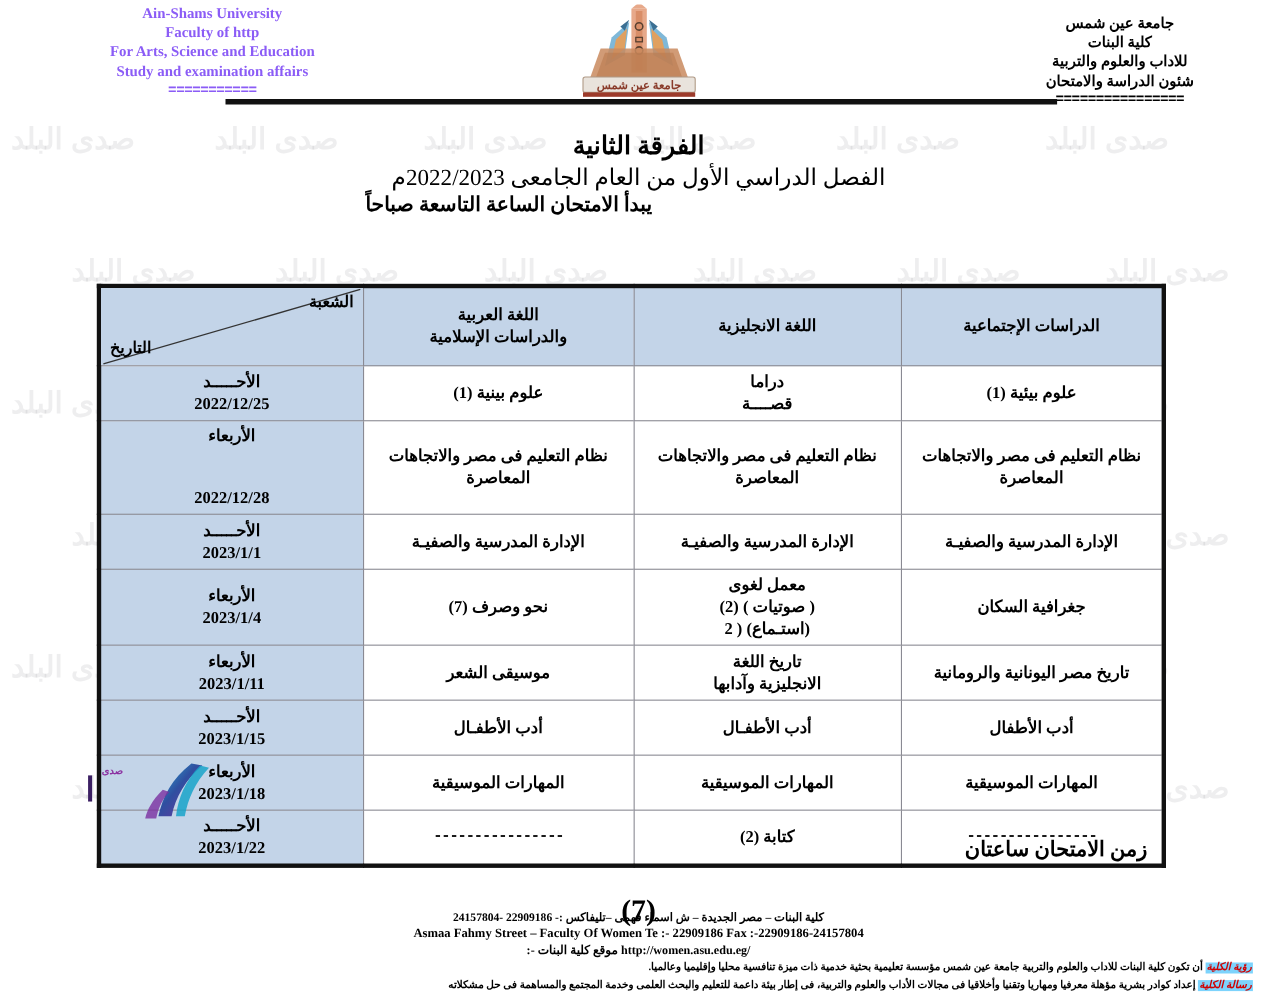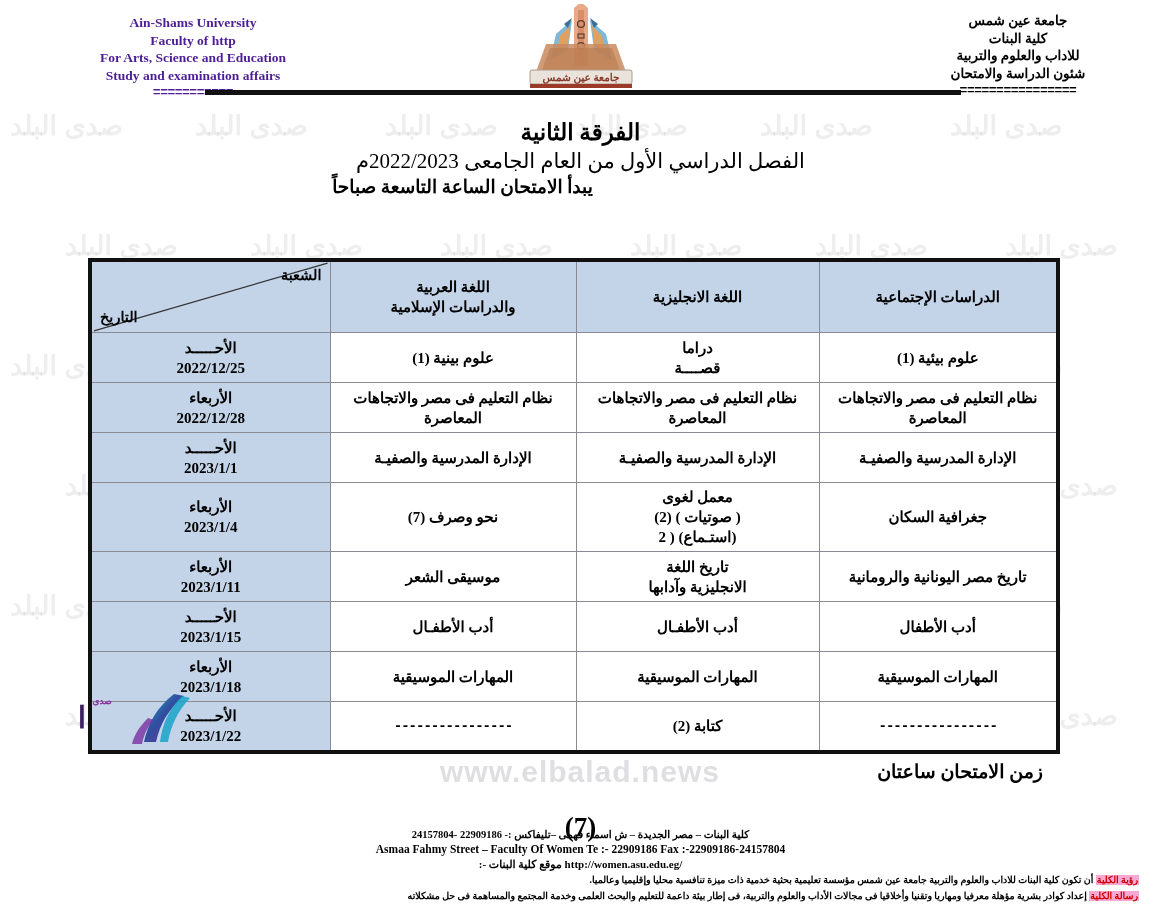--- a/index.html
+++ b/index.html
@@ -55,29 +55,29 @@
 
   
   .hdr {
     position: absolute;
     top: 0; left: 0; right: 0;
     height: 108px;
   }
   .hdr-en {
     position: absolute;
     left: 28px;
-    top: 14px;
+    top: 3px;
     width: 330px;
     text-align: center;
     direction: ltr;
     font-family: "Liberation Serif", serif;
     font-weight: bold;
     font-size: 13.5px;
     line-height: 17.5px;
-    color: #4c1d95;
+    color: #8b5cf6;
   }
   .hdr-ar {
     position: absolute;
     right: 28px;
     top: 12px;
     width: 230px;
     text-align: center;
     font-weight: bold;
     font-size: 13.5px;
     line-height: 17.5px;
@@ -274,24 +274,25 @@
     z-index: 4;
   }
   .vline {
     font-size: 9.5px;
     font-weight: bold;
     line-height: 16px;
     text-align: right;
     white-space: nowrap;
   }
   .hl {
-    background: #f9a8d4;
+    background: #7dd3fc;
     color: #d00000;
     padding: 0 1px;
     font-weight: bold;
+    font-style: italic;
   }
 </style>
 </head>
 <body>
 
 <div class="wm-layer" id="wmLayer">
     <div class="wm" style="left: 10px; top: 110px; font-size: 27px;">صدى البلد</div>
     <div class="wm" style="left: 195px; top: 110px; font-size: 27px;">صدى البلد</div>
     <div class="wm" style="left: 385px; top: 110px; font-size: 27px;">صدى البلد</div>
     <div class="wm" style="left: 575px; top: 110px; font-size: 27px;">صدى البلد</div>
@@ -435,21 +436,21 @@
           <td>
             <div>نظام التعليم فى مصر والاتجاهات</div>
             <div>المعاصرة</div>
           </td>
           <td>
             <div>نظام التعليم فى مصر والاتجاهات</div>
             <div>المعاصرة</div>
           </td>
           <td class="date-cell">
             <div>الأربعاء</div>
-            <div style="direction: ltr;">2022/12/28</div>
+            <div style="direction: ltr; margin-top: 36px;">2022/12/28</div>
           </td>
         </tr>
         <tr>
           <td>
             <div>الإدارة المدرسية والصفيـة</div>
           </td>
           <td>
             <div>الإدارة المدرسية والصفيـة</div>
           </td>
           <td>

